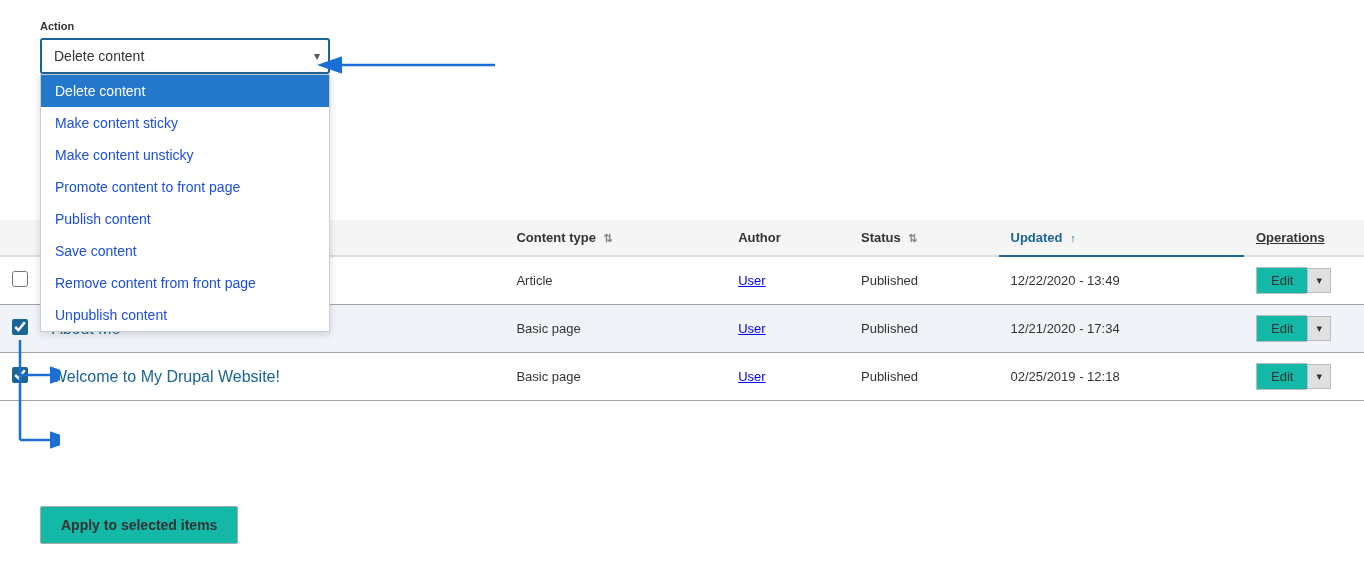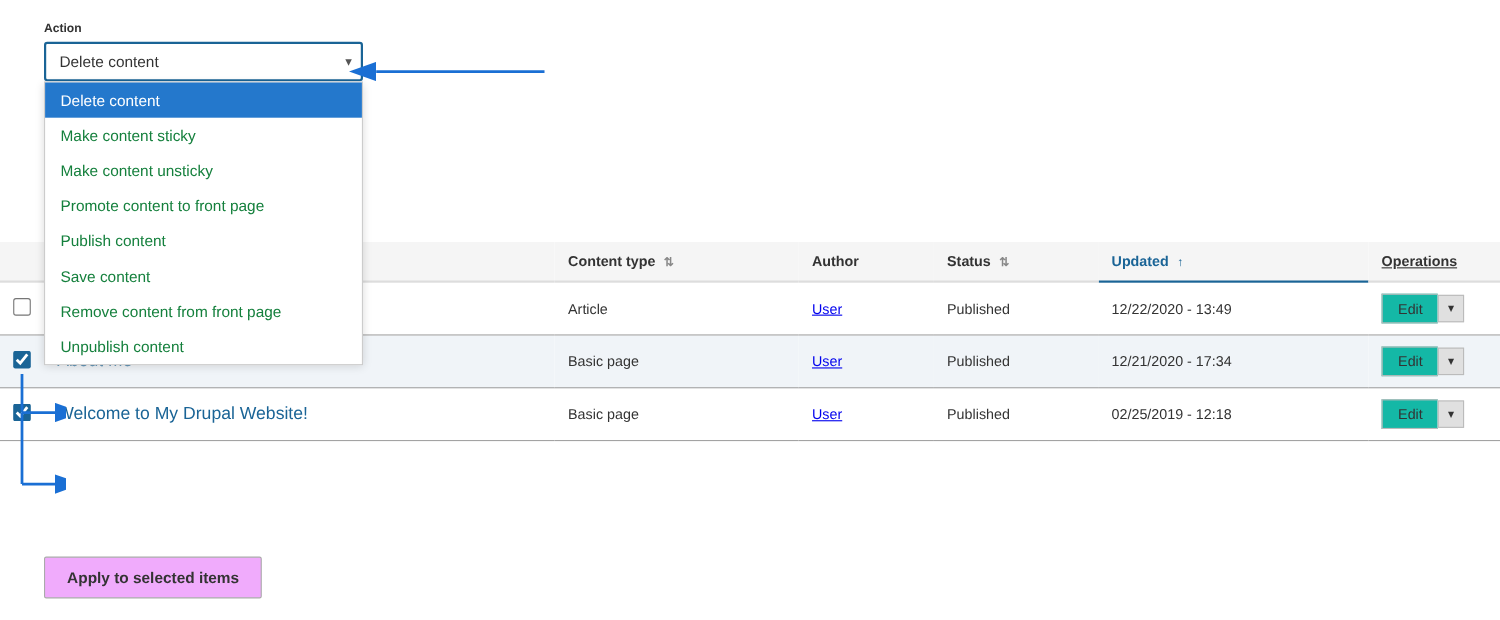--- a/index.html
+++ b/index.html
@@ -59,21 +59,21 @@
       background: #fff;
       border: 1px solid #ccc;
       z-index: 100;
       box-shadow: 0 2px 8px rgba(0,0,0,0.15);
     }
 
     .dropdown-menu-item {
       padding: 8px 14px;
       cursor: pointer;
       font-size: 14px;
-      color: #15803d;
+      color: #1d4ed8;
       white-space: nowrap;
     }
 
     .dropdown-menu-item.selected {
       background: #2478cc;
       color: #fff;
     }
 
     .content-table {
       width: 100%;
@@ -161,21 +161,21 @@
       border: 1px solid #bbb;
       padding: 5px 8px;
       font-size: 11px;
       cursor: pointer;
       color: #333;
     }
 
     
     .apply-btn {
       margin-top: 16px;
-      background: #f0abfc;
+      background: #14b8a6;
       border: 1px solid #aaa;
       padding: 10px 20px;
       font-size: 14px;
       font-weight: bold;
       cursor: pointer;
       color: #333;
       border-radius: 2px;
       text-align: center;
     }
 

